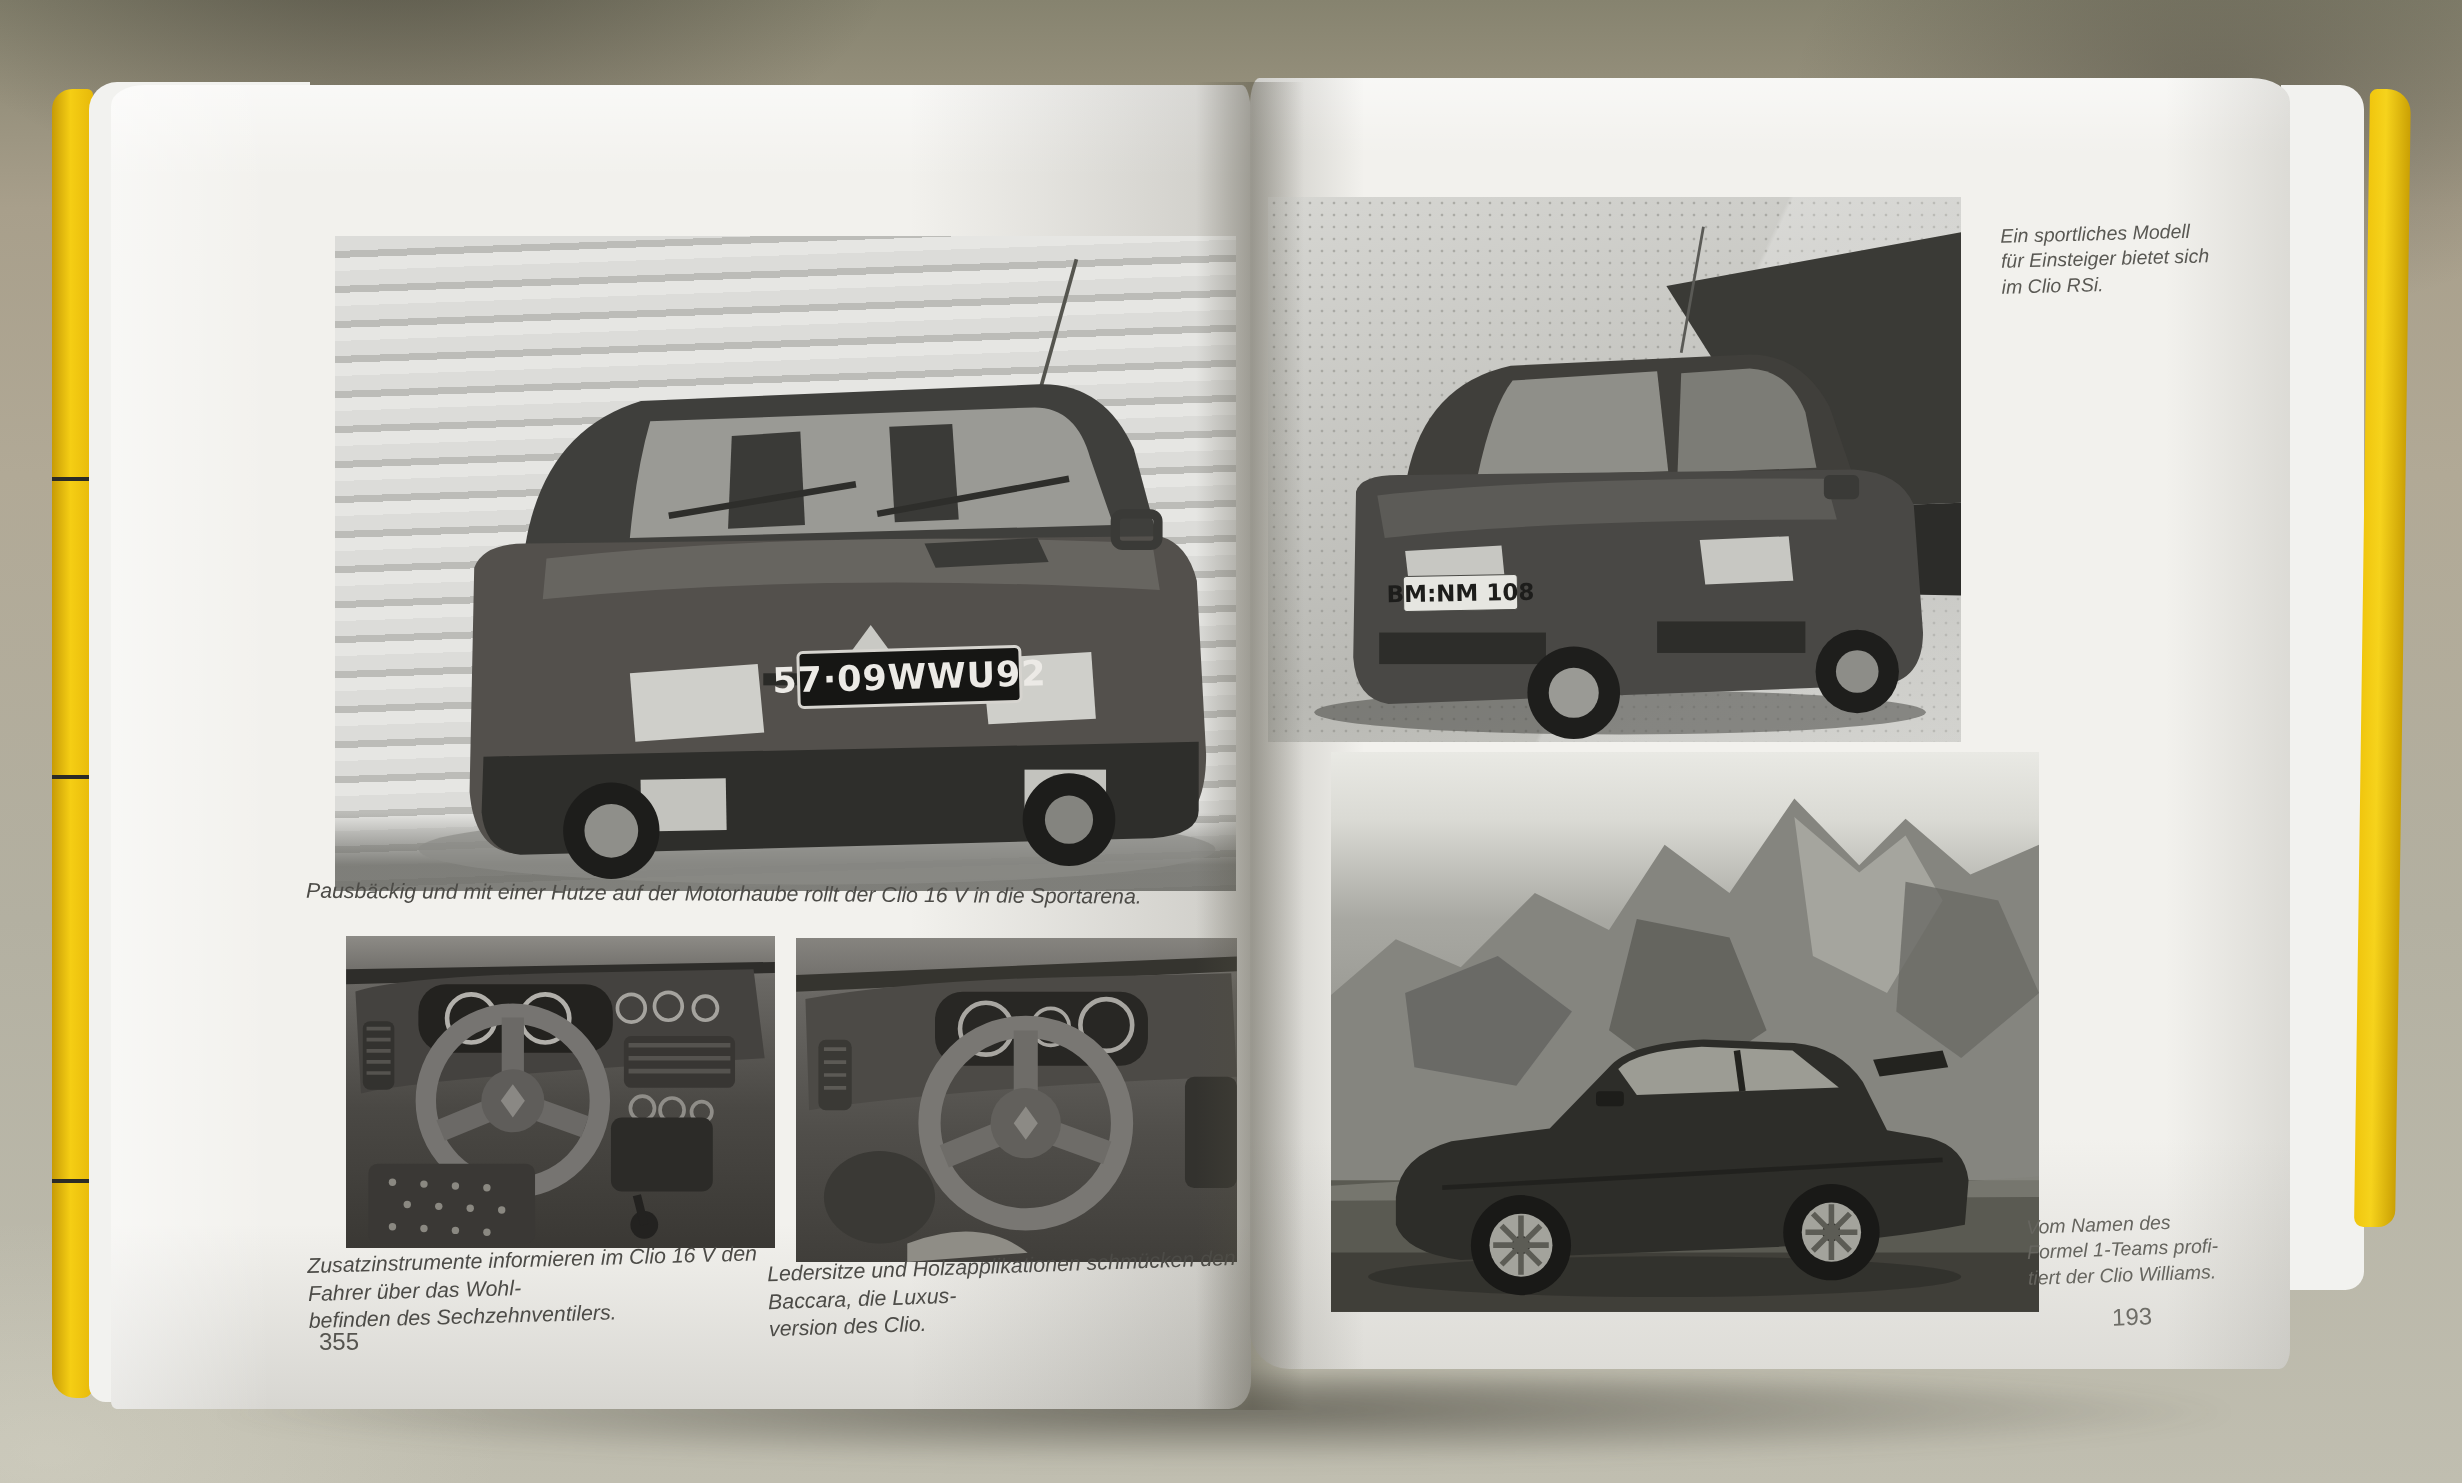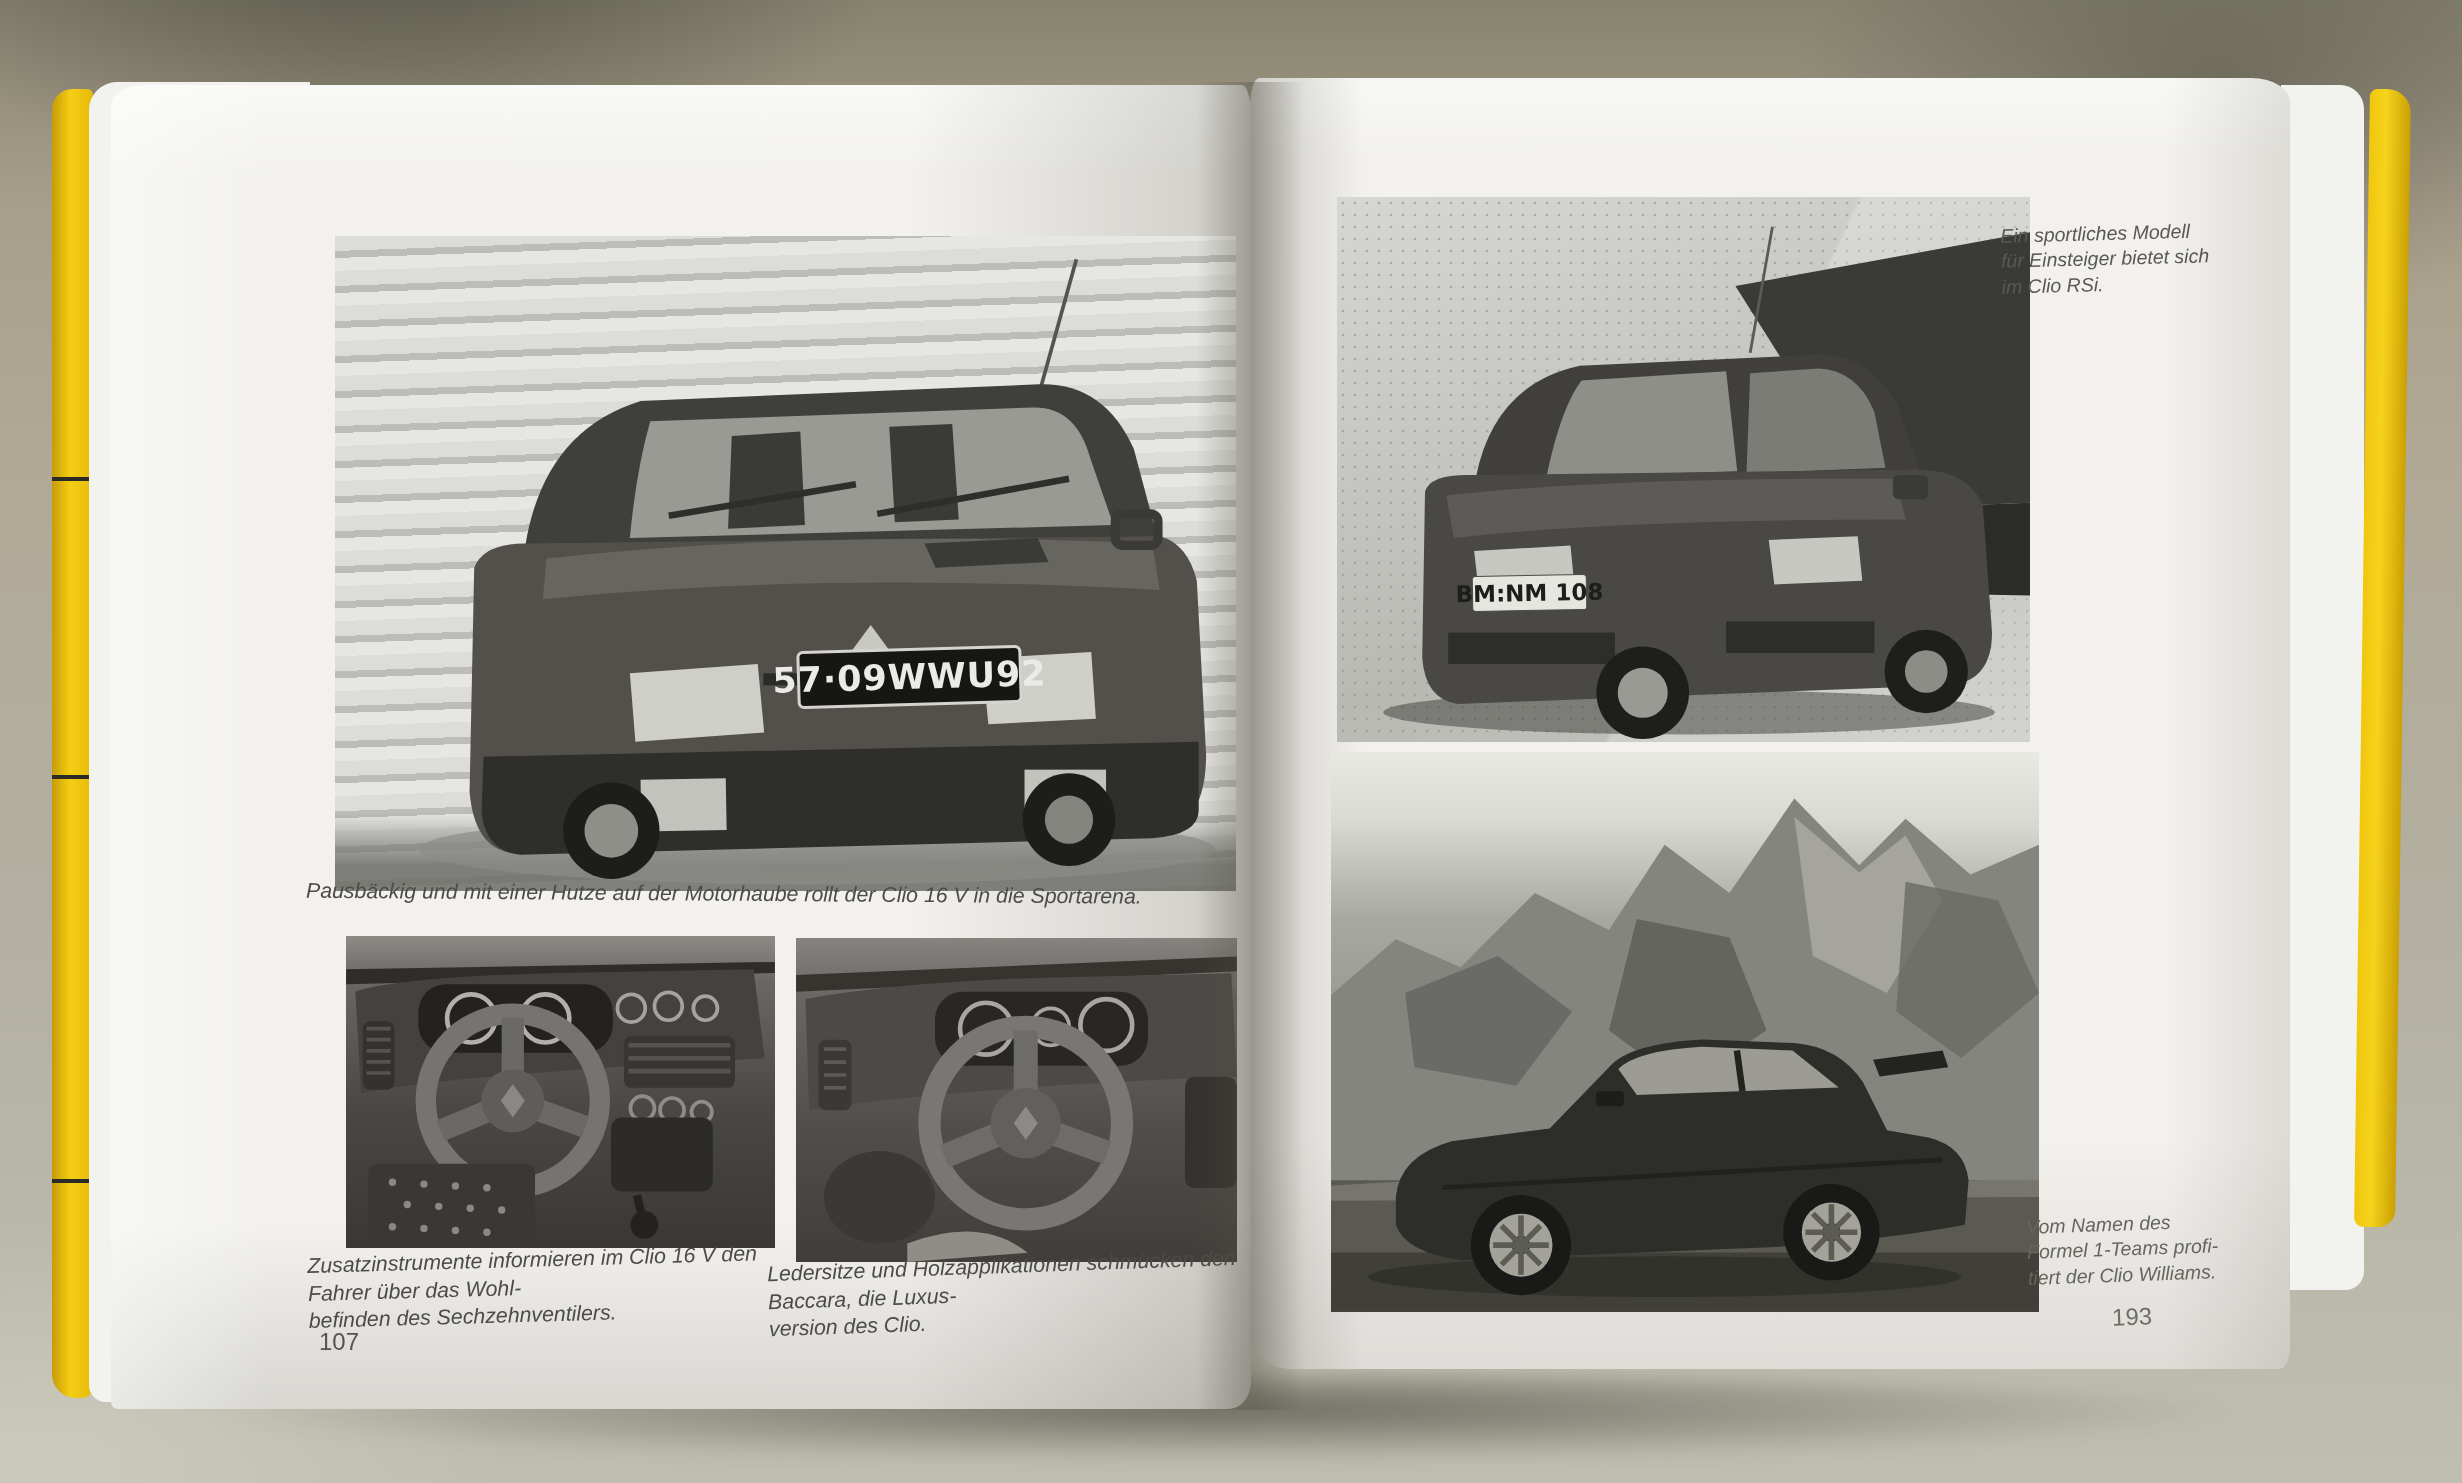--- a/index.html
+++ b/index.html
@@ -54,21 +54,21 @@
   
   .photo{overflow:hidden;}
   .photo svg{position:absolute;left:0;top:0;width:100%;height:100%;}
   #photo-clio16v{
     left:295px;top:221px;width:901px;height:655px;
     background:
       linear-gradient(180deg, rgba(0,0,0,0) 88%, rgba(110,110,105,.85) 96%),
       repeating-linear-gradient(178deg,#dcdcd9 0 15px,#bcbcb8 15px 22px,#e6e6e3 22px 35px);
   }
   #photo-rsi{
-    left:1297px;top:182px;width:693px;height:545px;
+    left:1228px;top:182px;width:693px;height:545px;
     background:
       linear-gradient(115deg, rgba(0,0,0,0) 55%, rgba(255,255,255,.22) 55.5%),
       radial-gradient(rgba(150,150,144,.65) 1.1px, rgba(0,0,0,0) 1.7px),
       linear-gradient(165deg,#d6d6d2,#b9b9b4 70%,#c6c6c1);
     background-size:auto,12px 12px,auto;
   }
   #photo-dash16v{
     left:306px;top:921px;width:429px;height:312px;
     background:linear-gradient(180deg,#8d8b86 0%,#6a6864 14%,#4a4844 55%,#3a3834 100%);
   }
@@ -262,18 +262,18 @@
 für Einsteiger bietet sich
 im Clio RSi.</figcaption>
   <figcaption class="abs caption cap-instruments">Zusatzinstrumente informieren im Clio 16 V den Fahrer über das Wohl-
 befinden des Sechzehnventilers.</figcaption>
   <figcaption class="abs caption cap-baccara">Ledersitze und Holzapplikationen schmücken den Baccara, die Luxus-
 version des Clio.</figcaption>
   <figcaption class="abs caption cap-williams">Vom Namen des
 Formel 1-Teams profi-
 tiert der Clio Williams.</figcaption>
 
-  <div class="abs pagenum pagenum-left">107</div>
+  <div class="abs pagenum pagenum-left">355</div>
   <div class="abs pagenum pagenum-right">193</div>
 
   <div class="abs gutter"></div>
 </div>
 
 
 </body></html>

